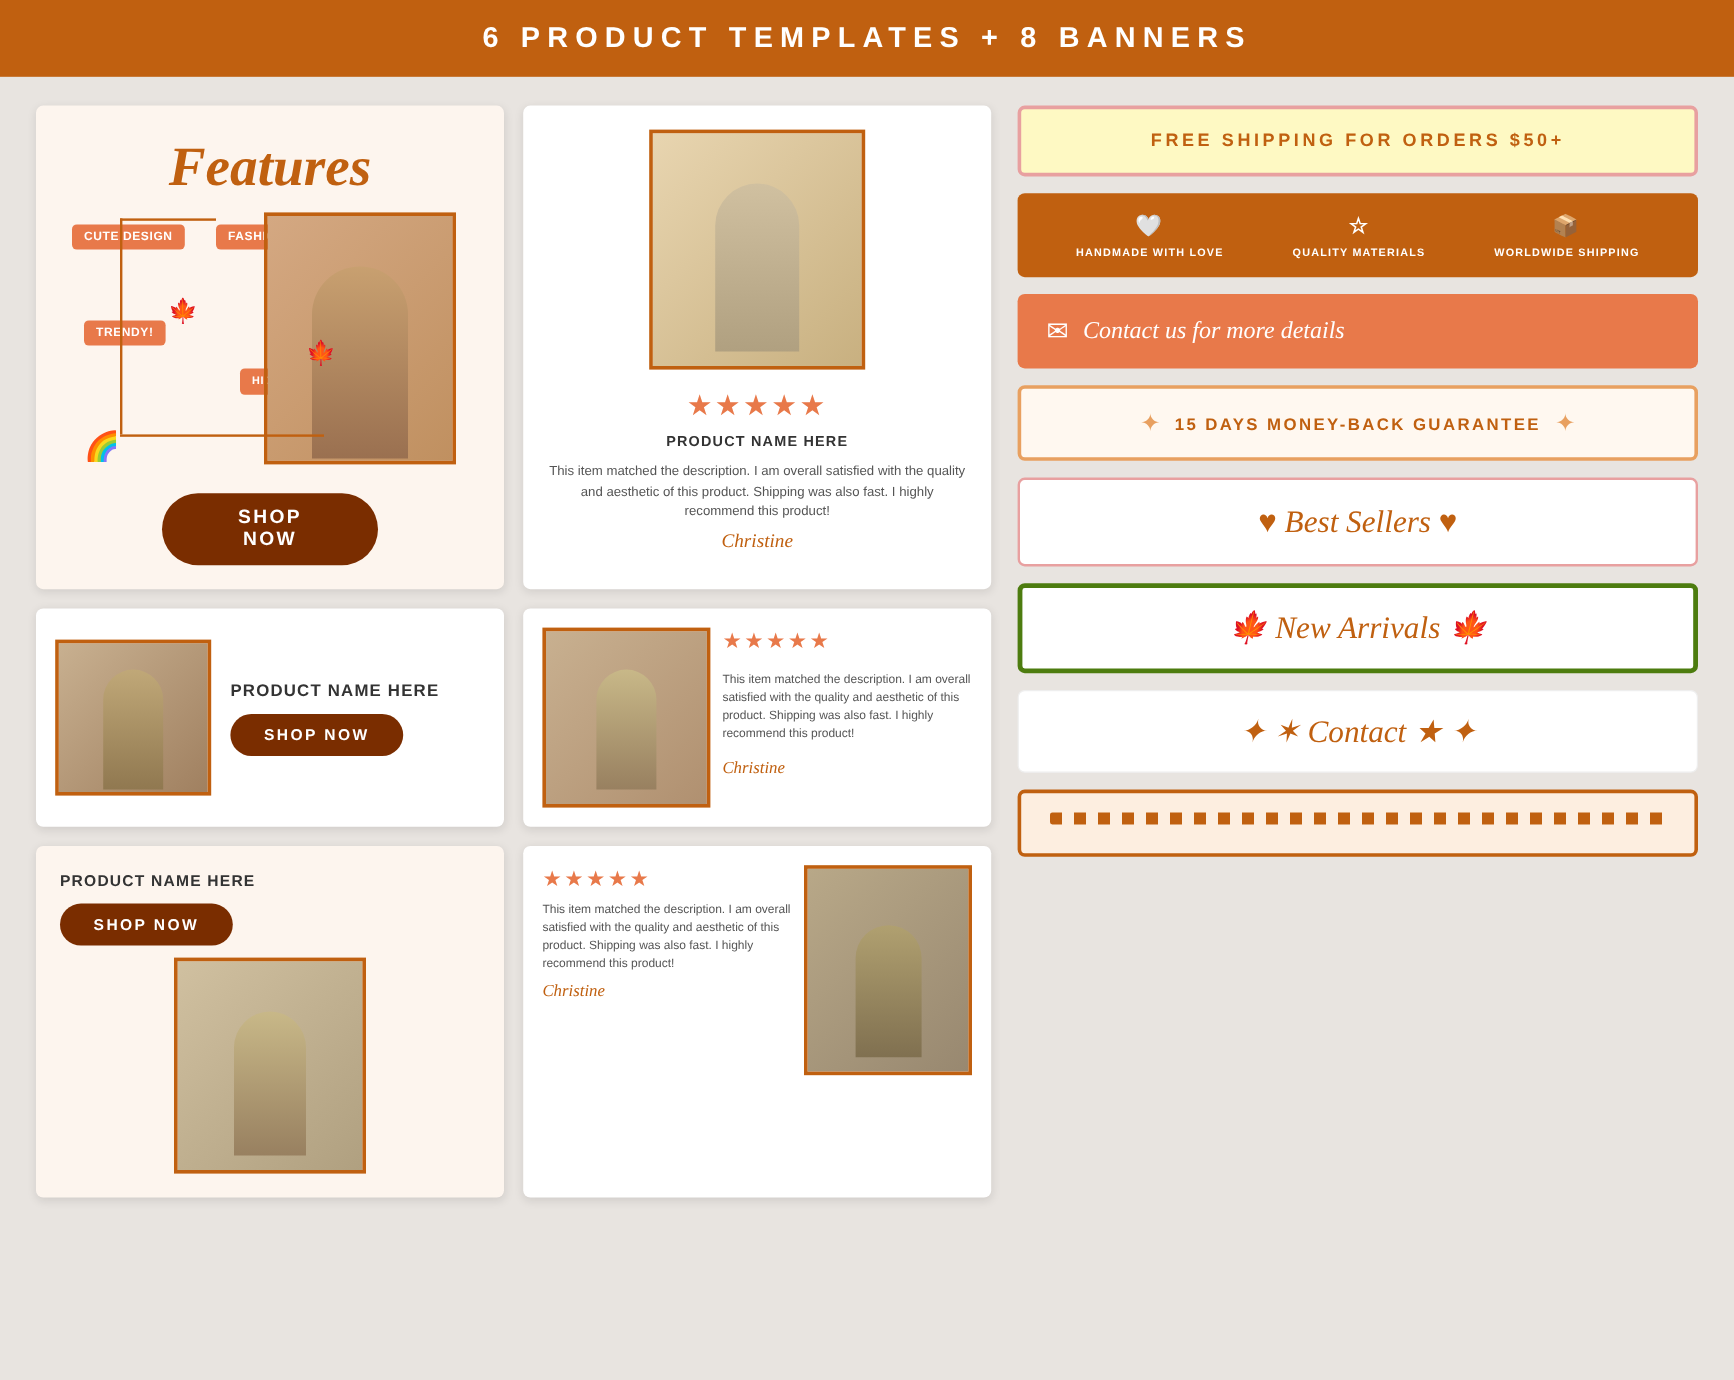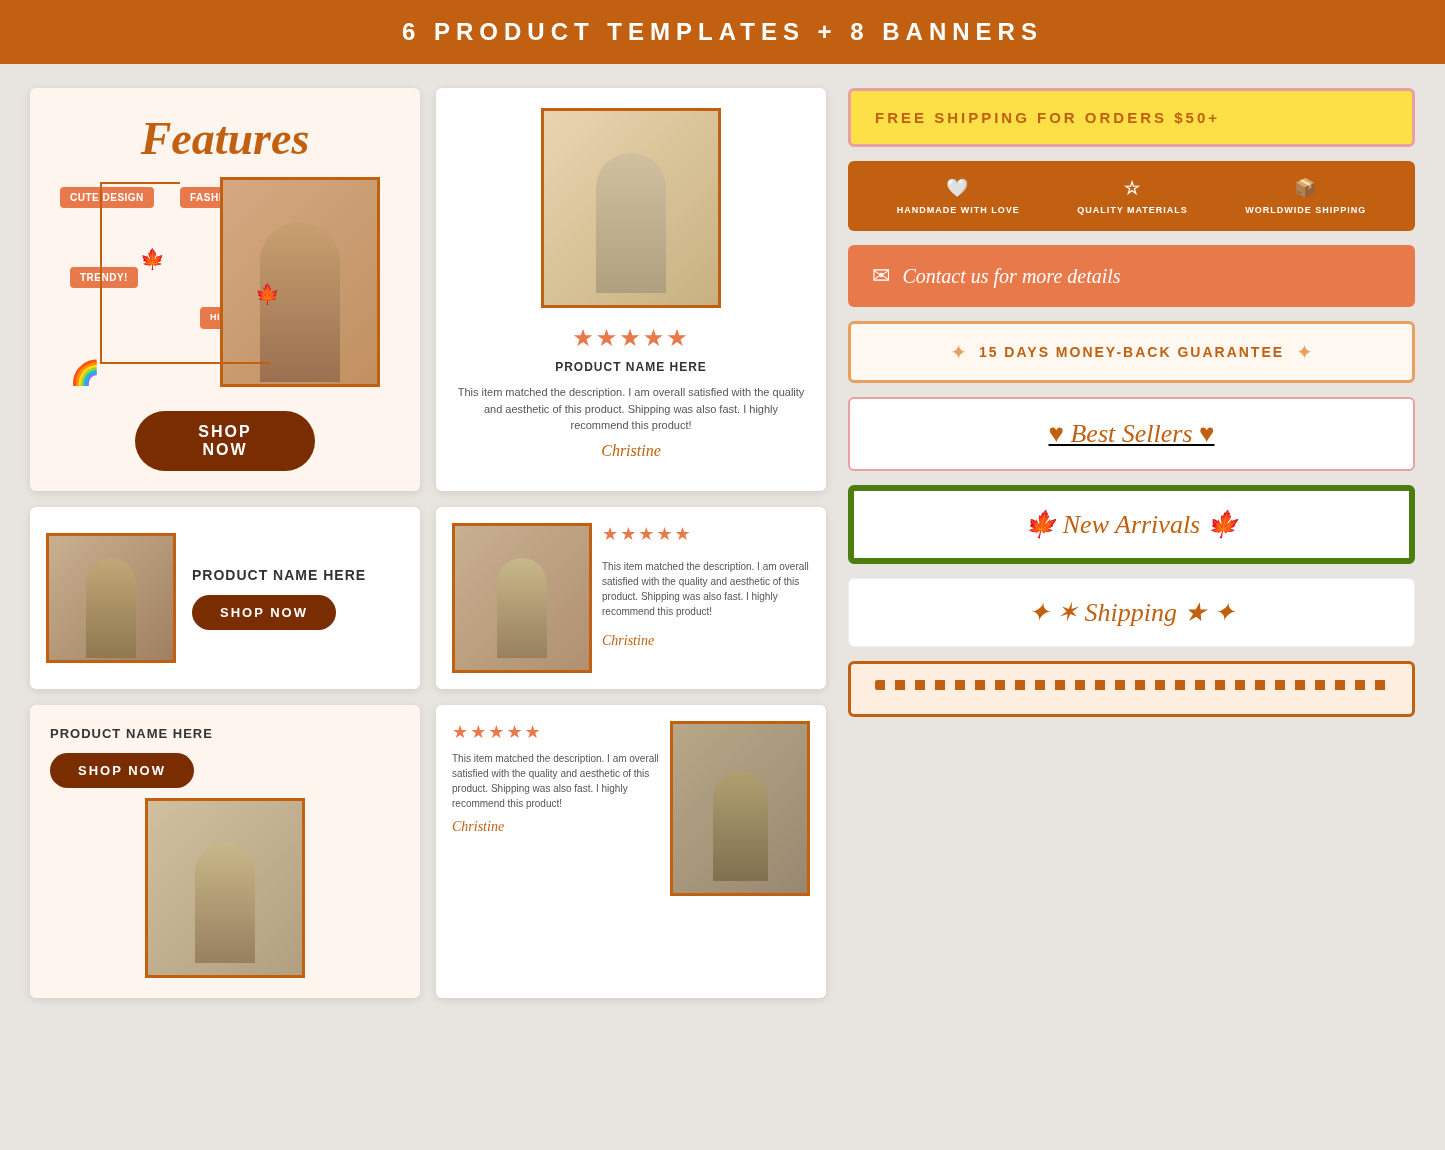--- a/index.html
+++ b/index.html
@@ -337,22 +337,23 @@
       flex: 1;
     }
 
     .banner {
       border-radius: 6px;
       overflow: hidden;
     }
 
     .banner-free-shipping {
       border: 3px solid #e8a0a0;
-      background: #fde047;
+      background: #fef9c3;
       padding: 18px 24px;
+      text-align: center;
     }
 
     .banner-free-shipping-text {
       font-weight: bold;
       font-size: 15px;
       letter-spacing: 3px;
       color: #c06010;
     }
 
     .banner-features {
@@ -420,35 +421,34 @@
     .sparkle {
       color: #e8a060;
       font-size: 20px;
     }
 
     .banner-best-sellers {
       border: 2px solid #e8a0a0;
       background: white;
       padding: 20px 16px;
       text-align: center;
-      text-decoration: underline;
     }
 
     .banner-best-sellers-text {
       font-family: Georgia, serif;
       font-style: italic;
       font-size: 26px;
       color: #c06010;
     }
 
     .banner-new-arrivals {
       background: white;
       padding: 18px 18px;
       text-align: center;
-      border: 6px solid #4d7c0f;
+      border: 4px solid #4d7c0f;
     }
 
     .banner-new-arrivals-text {
       font-family: Georgia, serif;
       font-style: italic;
       font-size: 26px;
       color: #c06010;
     }
 
     .banner-reviews {
@@ -611,21 +611,21 @@
 
     <div class="banner banner-best-sellers">
       <div class="banner-best-sellers-text">♥ Best Sellers ♥</div>
     </div>
 
     <div class="banner banner-new-arrivals">
       <div class="banner-new-arrivals-text">🍁 New Arrivals 🍁</div>
     </div>
 
     <div class="banner banner-reviews">
-      <div class="banner-reviews-text">✦ ✶ Shipping ★ ✦</div>
+      <div class="banner-reviews-text">✦ ✶ Contact ★ ✦</div>
     </div>
 
     <div class="banner banner-social">
       <div class="banner-social-top"></div>
     </div>
 
   </div>
 
 </div>
 

